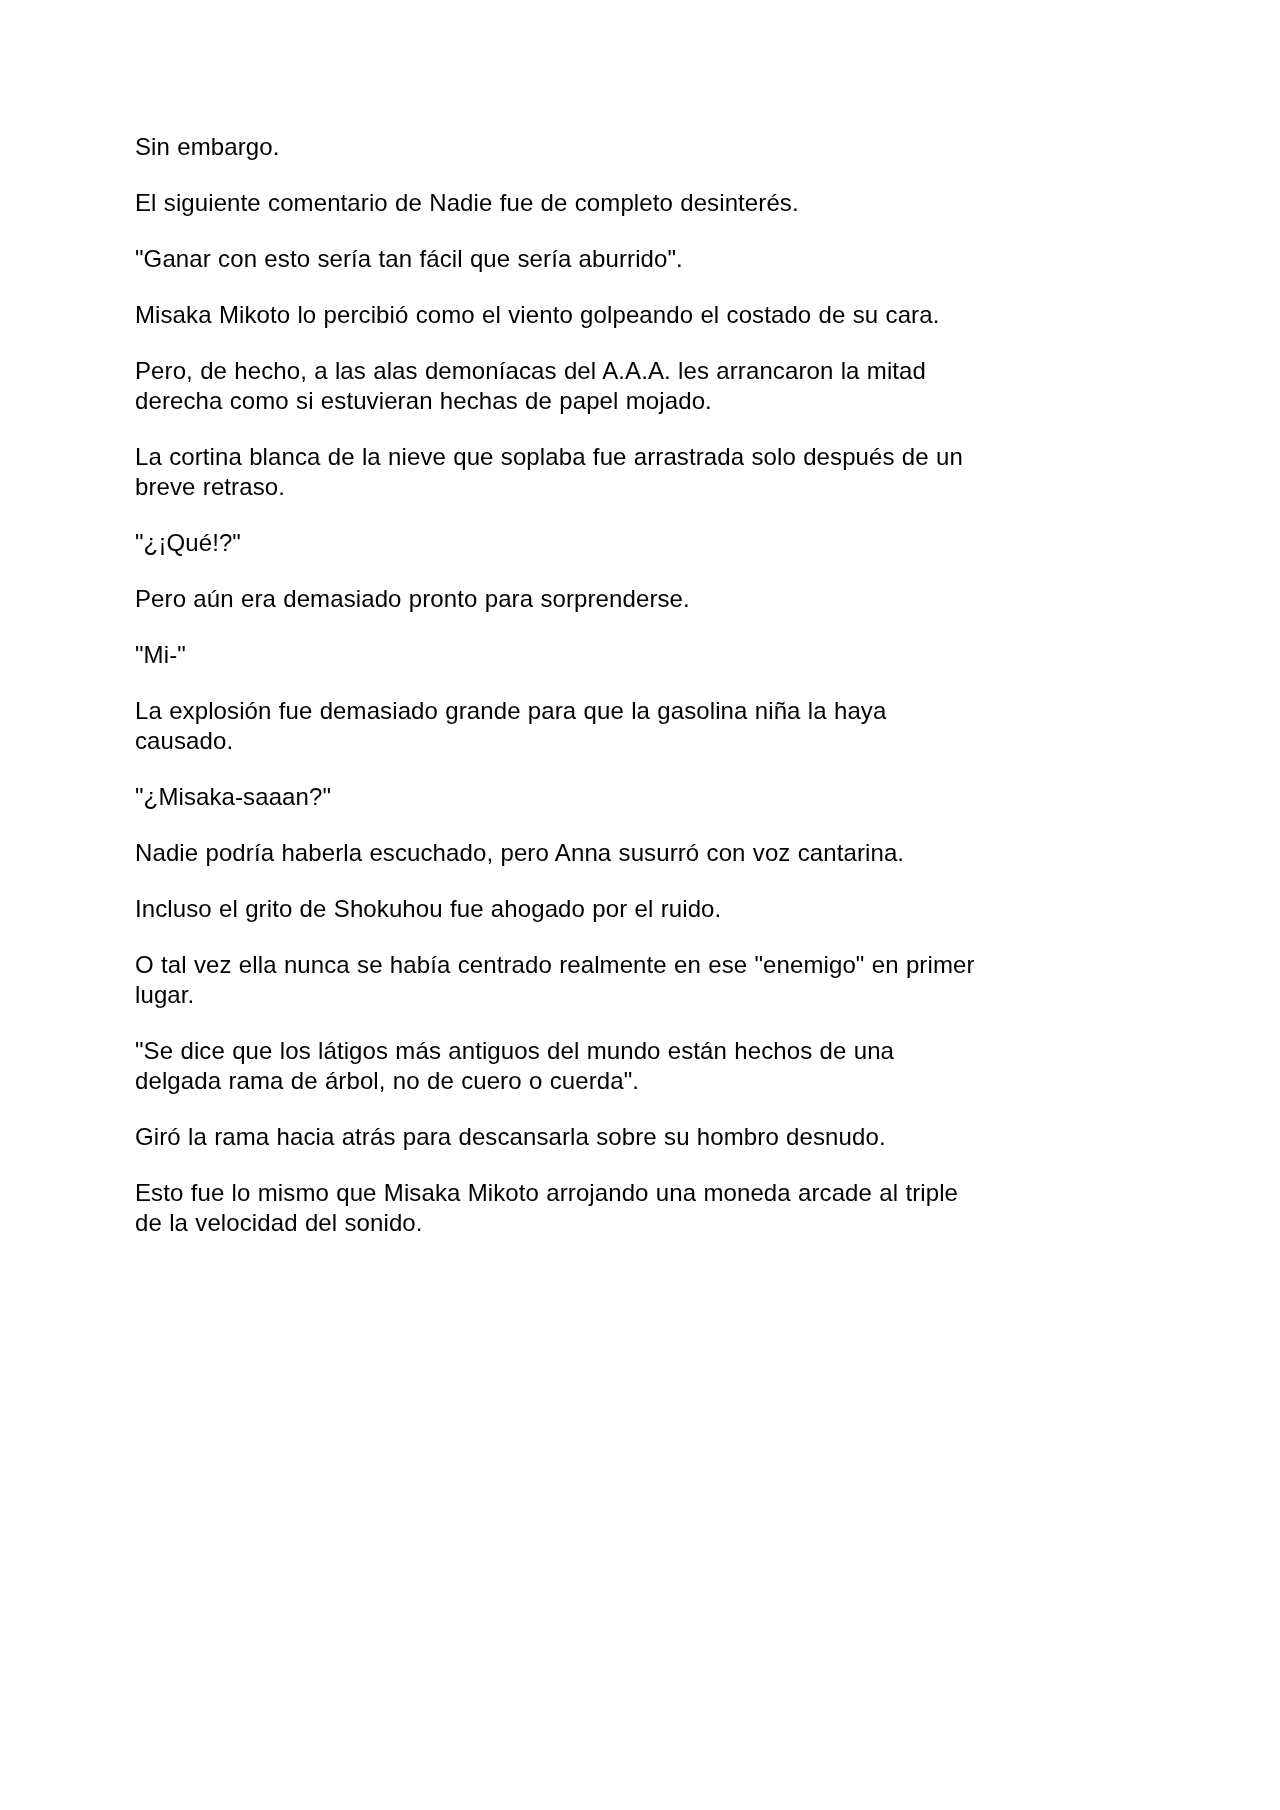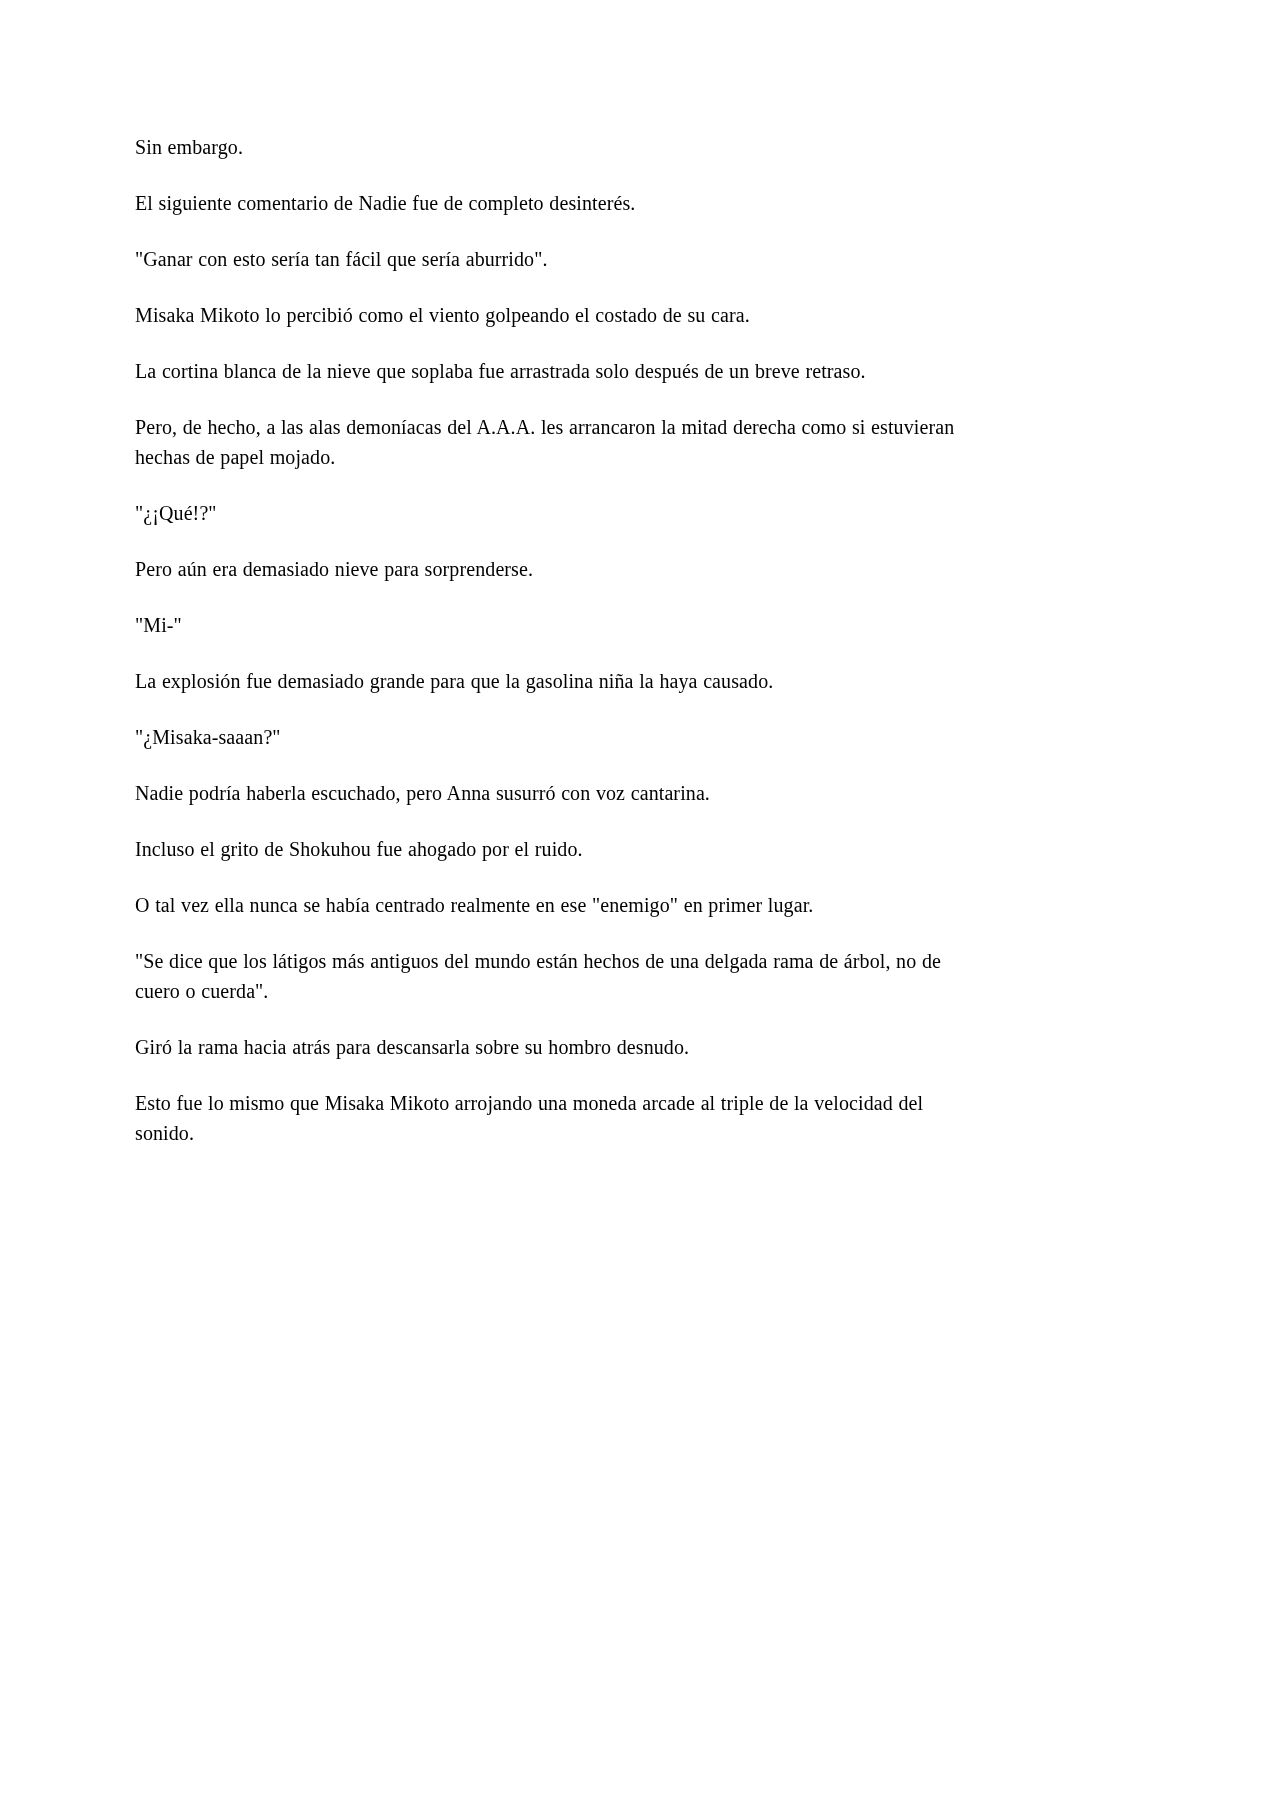--- a/index.html
+++ b/index.html
@@ -15,43 +15,42 @@
     overflow: hidden;
   }
   .page {
     box-sizing: border-box;
     width: 1280px;
     min-height: 1810px;
     padding: 132px 140px 60px 135px;
     background: #ffffff;
   }
   .paragraph {
-    font-size: 20px;
+    font-size: 24px;
     line-height: 30px;
     margin: 0 0 26px 0;
     max-width: 845px;
     color: #000000;
     letter-spacing: 0.1px;
     word-spacing: 0.5px;
-    font-family: Liberation Serif, serif;
   }
 </style>
 </head>
 <body>
 
 <main class="page">
   <div id="paragraphs">
       <p class="paragraph">Sin embargo.</p>
       <p class="paragraph">El siguiente comentario de Nadie fue de completo desinterés.</p>
       <p class="paragraph">"Ganar con esto sería tan fácil que sería aburrido".</p>
       <p class="paragraph">Misaka Mikoto lo percibió como el viento golpeando el costado de su cara.</p>
+      <p class="paragraph">Pero, de hecho, a las alas demoníacas del A.A.A. les arrancaron la mitad derecha como si estuvieran hechas de papel mojado.</p>
       <p class="paragraph">La cortina blanca de la nieve que soplaba fue arrastrada solo después de un breve retraso.</p>
-      <p class="paragraph">Pero, de hecho, a las alas demoníacas del A.A.A. les arrancaron la mitad derecha como si estuvieran hechas de papel mojado.</p>
       <p class="paragraph">"¿¡Qué!?"</p>
-      <p class="paragraph">Pero aún era demasiado nieve para sorprenderse.</p>
+      <p class="paragraph">Pero aún era demasiado pronto para sorprenderse.</p>
       <p class="paragraph">"Mi-"</p>
       <p class="paragraph">La explosión fue demasiado grande para que la gasolina niña la haya causado.</p>
       <p class="paragraph">"¿Misaka-saaan?"</p>
       <p class="paragraph">Nadie podría haberla escuchado, pero Anna susurró con voz cantarina.</p>
       <p class="paragraph">Incluso el grito de Shokuhou fue ahogado por el ruido.</p>
       <p class="paragraph">O tal vez ella nunca se había centrado realmente en ese "enemigo" en primer lugar.</p>
       <p class="paragraph">"Se dice que los látigos más antiguos del mundo están hechos de una delgada rama de árbol, no de cuero o cuerda".</p>
       <p class="paragraph">Giró la rama hacia atrás para descansarla sobre su hombro desnudo.</p>
       <p class="paragraph">Esto fue lo mismo que Misaka Mikoto arrojando una moneda arcade al triple de la velocidad del sonido.</p>
     </div>

